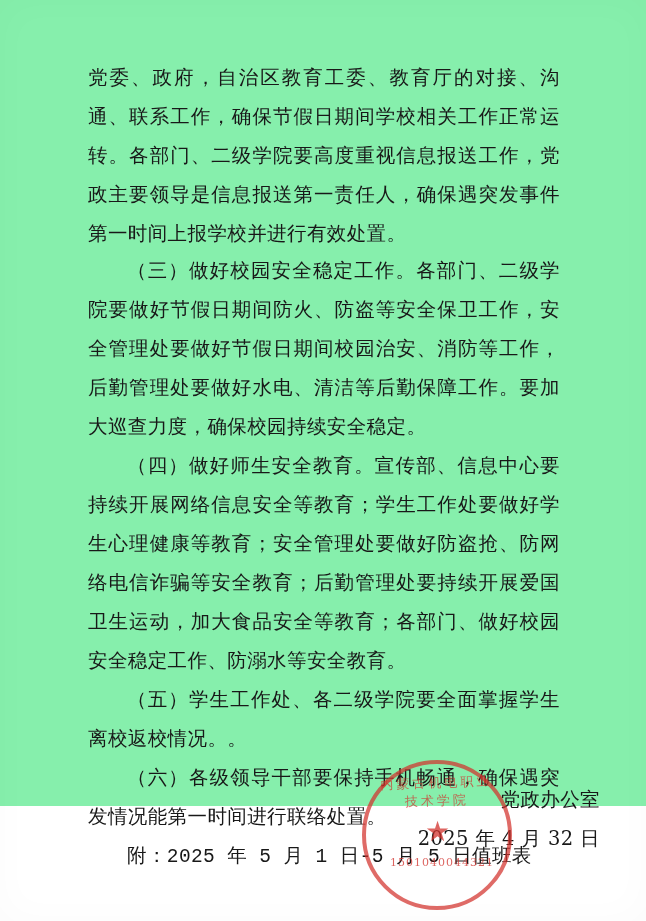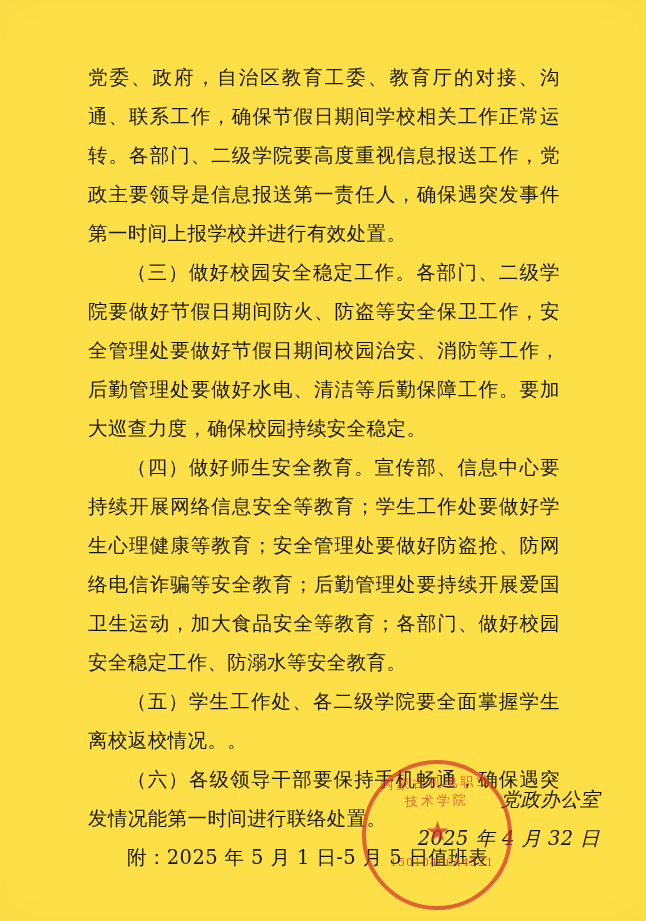--- a/index.html
+++ b/index.html
@@ -12,49 +12,49 @@
     height: 921px;
     position: relative;
     overflow: hidden;
     font-family: "DejaVu Serif", "Liberation Serif", serif;
   }
   .page {
     position: absolute;
     left: 0;
     top: 0;
     width: 646px;
-    height: 921px;
-    background: #fde047;
+    height: 806px;
+    background: #86efac;
   }
   .doc-body {
     position: absolute;
     left: 88px;
     top: 58px;
     width: 472px;
   }
   .para {
     font-size: 19.5px;
     line-height: 39px;
     color: #181818;
     letter-spacing: 0.4px;
     text-align: justify;
     text-justify: inter-ideograph;
     margin: 0 0 0 0;
     white-space: normal;
   }
   .para.indent {
     text-indent: 39px;
+    font-family: Liberation Mono, monospace;
   }
   .signature-block {
     position: absolute;
     right: 46px;
     top: 780px;
     width: 230px;
     text-align: right;
-    font-style: italic;
   }
   .sig-line {
     font-size: 19.5px;
     line-height: 39px;
     color: #181818;
     letter-spacing: 0.4px;
   }
   
   .seal {
     position: absolute;

